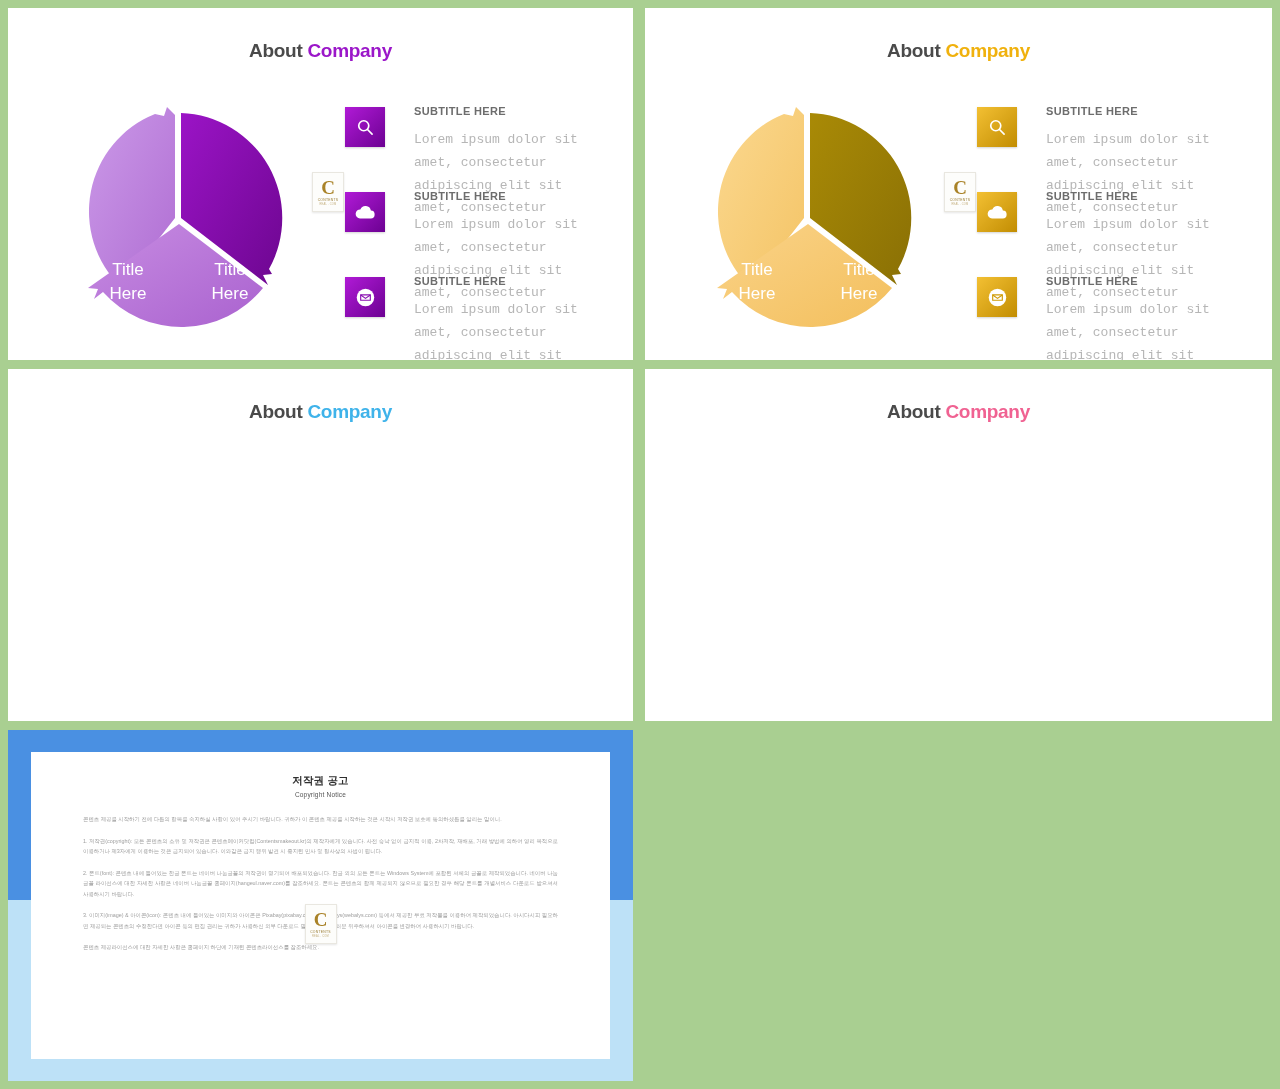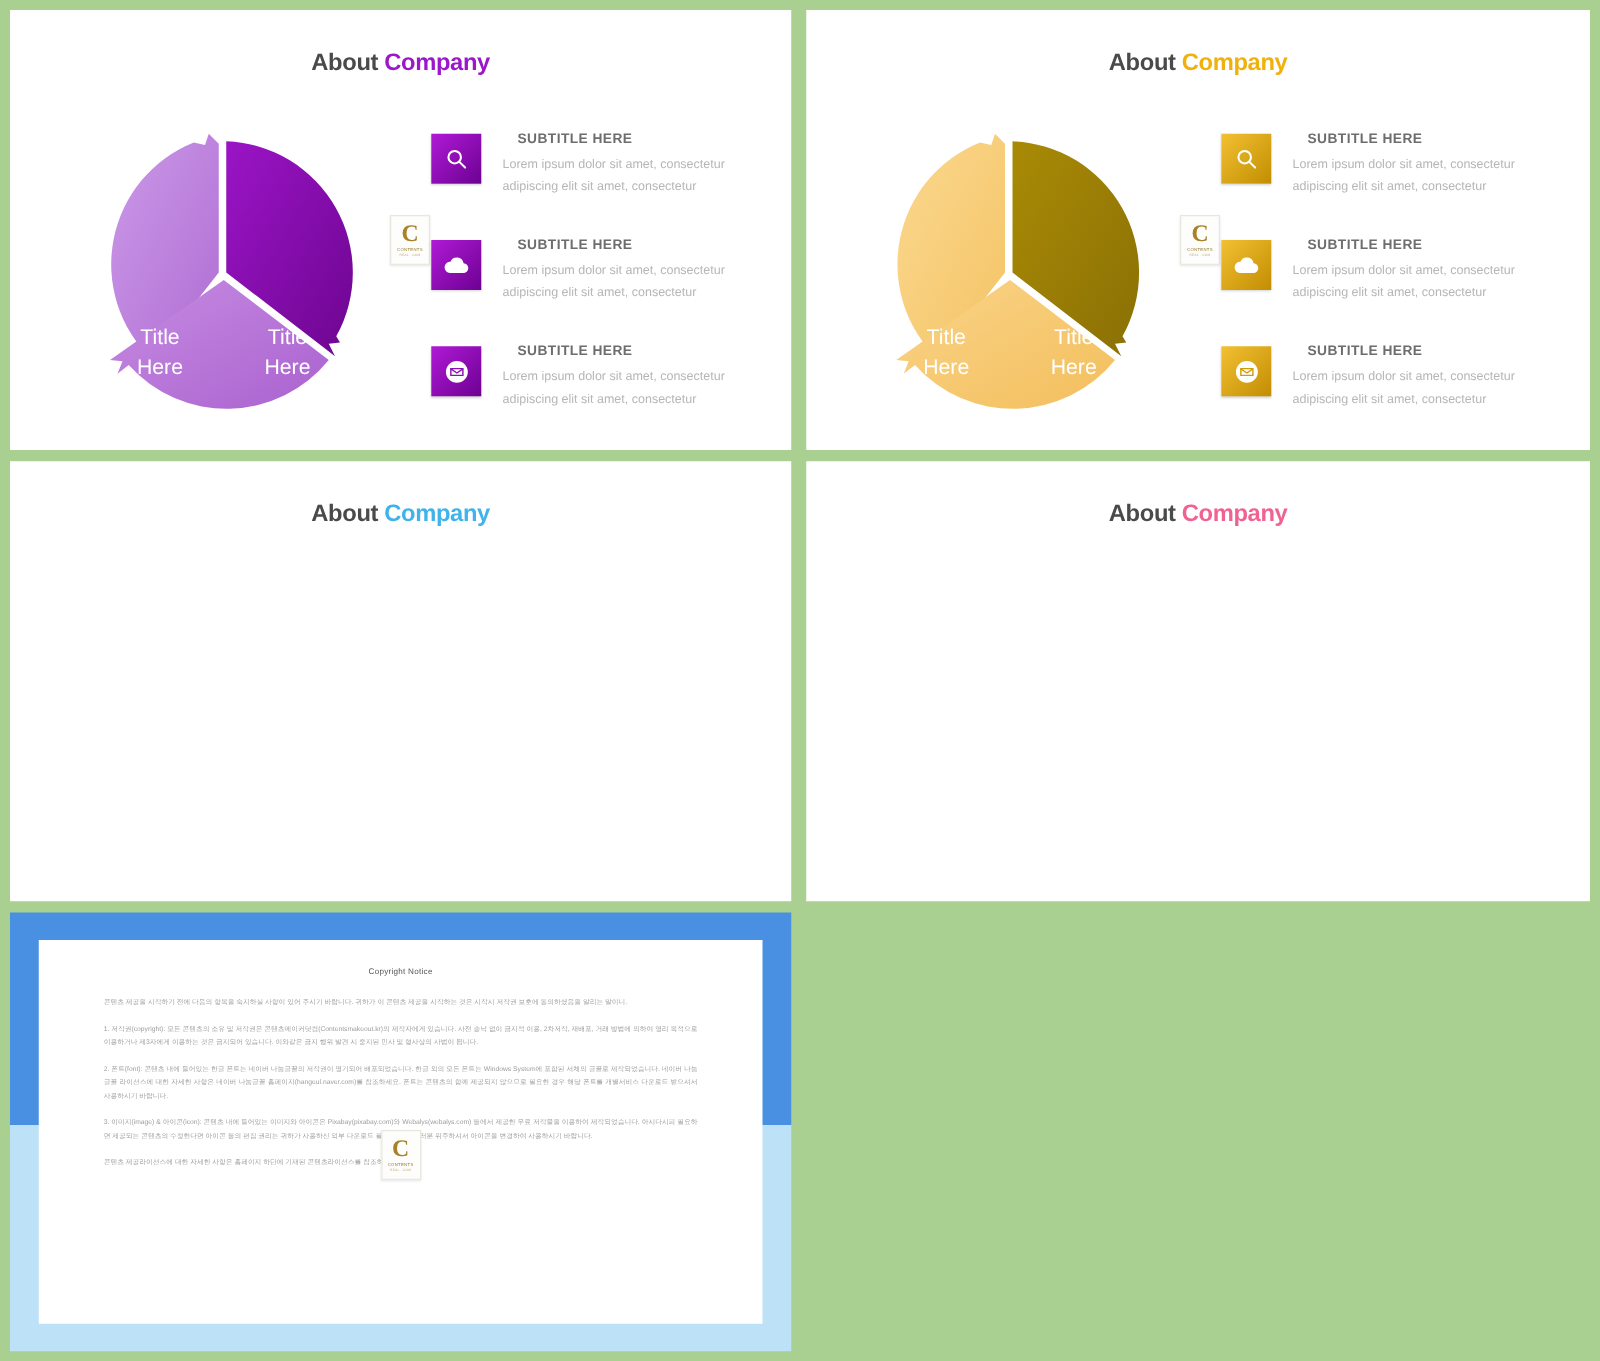--- a/index.html
+++ b/index.html
@@ -46,22 +46,22 @@
     display:flex;align-items:center;justify-content:center;
     box-shadow:0 1px 2px rgba(0,0,0,.18);
   }
   .ficon svg{display:block;}
   .ftext{margin-left:57px;padding-top:0px;}
   .fsub{
     font-size:11px;font-weight:bold;letter-spacing:.35px;
     color:#6d6d6d;margin:0 0 6px 12px;
   }
   .fbody{
-    font-size:10px;line-height:1.75;color:#b6b6b6;
-    max-width:182px;margin:0;
+    font-size:13px;line-height:1.75;color:#b6b6b6;
+    max-width:182px;margin:12px;font-family:Liberation Mono, monospace;
   }
 
   
   .wm{
     position:absolute;width:30px;height:38px;background:#fdfdfb;
     border:1px solid #e9e7e0;
     display:flex;flex-direction:column;align-items:center;justify-content:center;
     box-shadow:0 1px 2px rgba(0,0,0,.10);
   }
   .wm .c2{
@@ -274,20 +274,21 @@
 
   </div>
 
   <div class="docpanel">
     <div class="docframe">
       <div class="fr-top"></div>
       <div class="fr-bot"></div>
     </div>
     <div class="docsheet">
       <div class="doc-inner">
+        <h1 class="doc-h1">저작권 공고</h1>
         <div class="doc-h2">Copyright Notice</div>
         <p class="doc-p">콘텐츠 제공을 시작하기 전에 다음의 항목을 숙지하실 사항이 있어 주시기 바랍니다. 귀하가 이 콘텐츠 제공을 시작하는 것은 시작시 저작권 보호에 동의하셨음을 알리는 말이니.</p>
         <p class="doc-p">1. 저작권(copyright): 모든 콘텐츠의 소유 및 저작권은 콘텐츠메이커닷컴(Contentsmakeout.kr)의 제작자에게 있습니다. 사전 승낙 없이 금지적 이용, 2차저작, 재배포, 거래 방법에 의하여 영리 목적으로 이용하거나 제3자에게 이용하는 것은 금지되어 있습니다. 이와같은 금지 행위 발견 시 중지된 민사 및 형사상의 사법이 됩니다.</p>
         <p class="doc-p">2. 폰트(font): 콘텐츠 내에 들어있는 한글 폰트는 네이버 나눔글꼴의 저작권이 명기되어 배포되었습니다. 한글 외의 모든 폰트는 Windows System에 포함된 서체의 글꼴로 제작되었습니다. 네이버 나눔글꼴 라이선스에 대한 자세한 사항은 네이버 나눔글꼴 홈페이지(hangeul.naver.com)를 참조하세요. 폰트는 콘텐츠의 함께 제공되지 않으므로 필요한 경우 해당 폰트를 개별서비스 다운로드 받으셔서 사용하시기 바랍니다.</p>
         <p class="doc-p">3. 이미지(image) &amp; 아이콘(icon): 콘텐츠 내에 들어있는 이미지와 아이콘은 Pixabay(pixabay.com)와 Webalys(webalys.com) 등에서 제공한 무료 저작물을 이용하여 제작되었습니다. 아시다시피 필요하면 제공되는 콘텐츠의 수정한다면 아이콘 등의 편집 권리는 귀하가 사용하신 외부 다운로드 필요한 경우 여러분 위주하셔서 아이콘을 변경하여 사용하시기 바랍니다.</p>
         <p class="doc-p">콘텐츠 제공라이선스에 대한 자세한 사항은 홈페이지 하단에 기재된 콘텐츠라이선스를 참조하세요.</p>
         <div class="wm doc-wm">
           <div class="c2">C</div>
           <div class="t1">CONTENTS</div>
           <div class="t2">REAL . COM</div>

